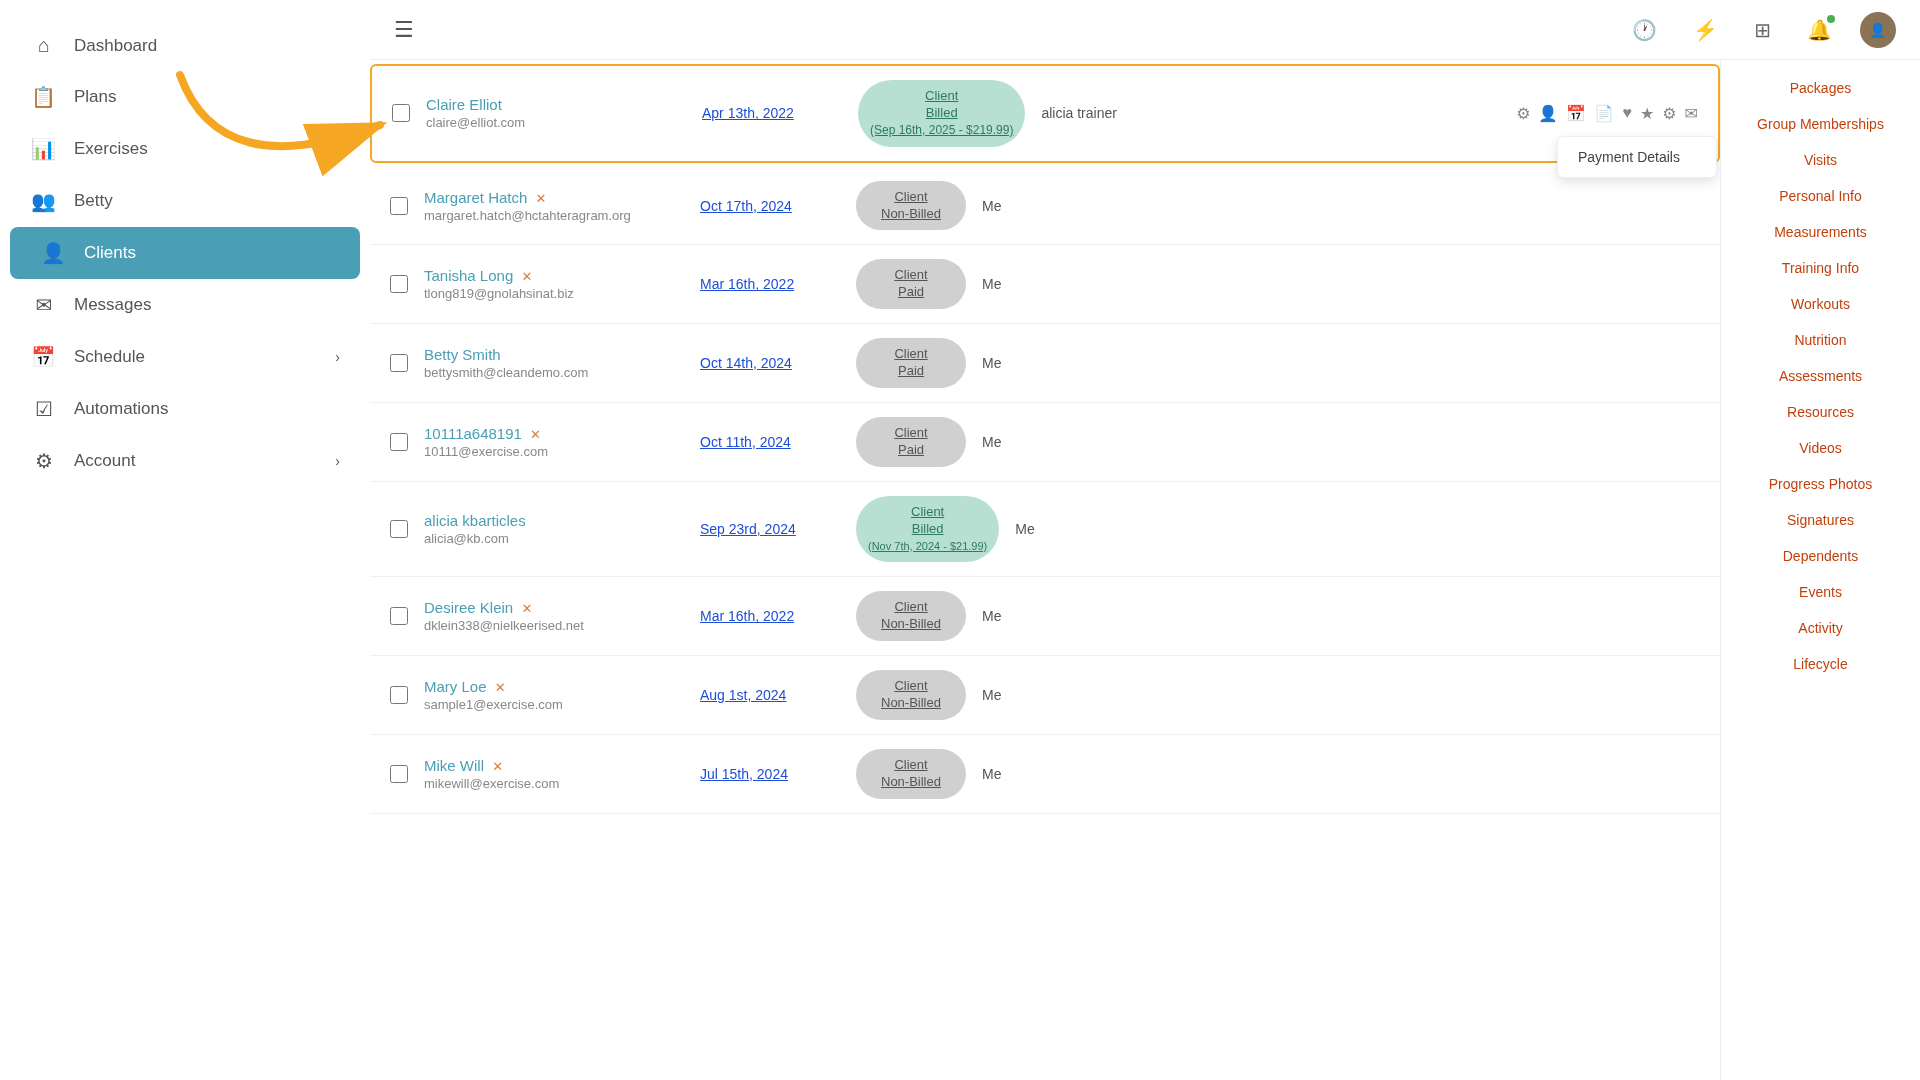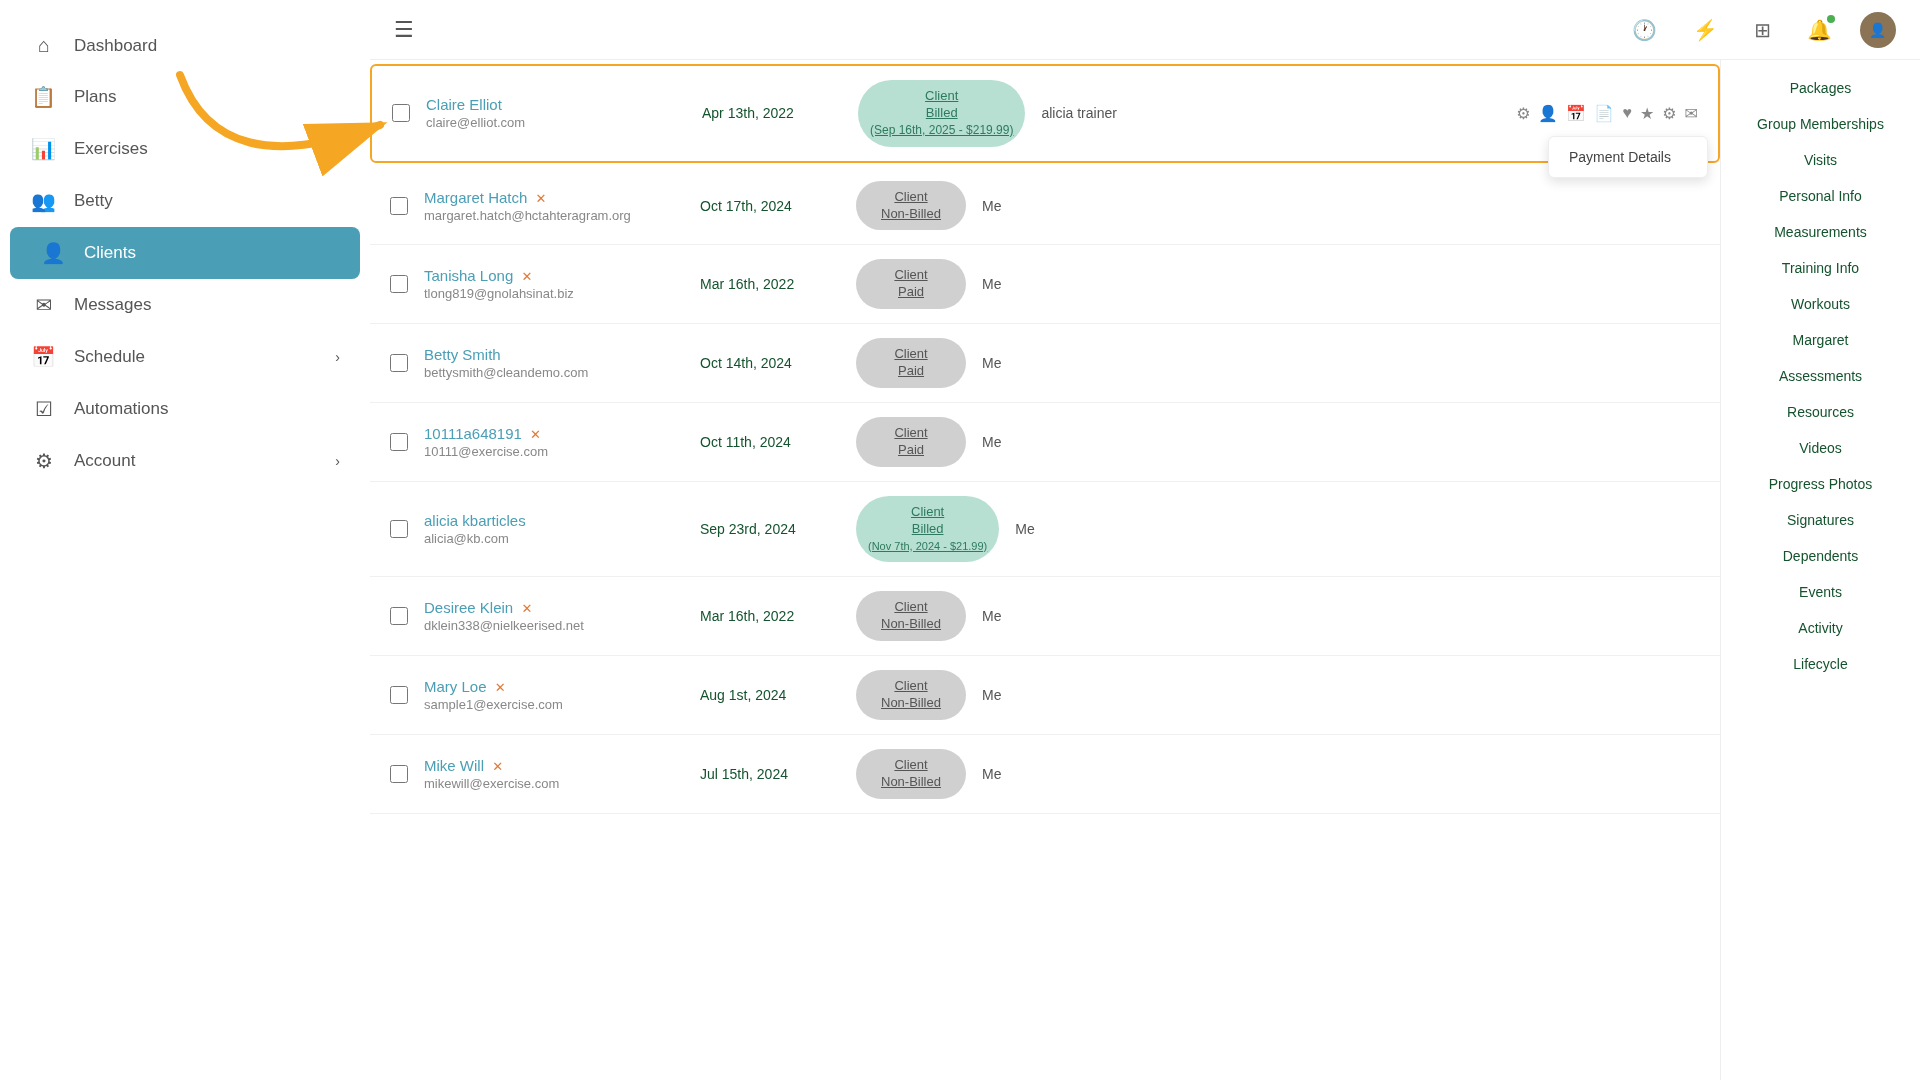--- a/index.html
+++ b/index.html
@@ -120,21 +120,21 @@
       flex-shrink: 0;
       cursor: pointer;
       background: #fff;
     }
 
     .client-info { min-width: 260px; flex-shrink: 0; }
     .client-name { color: #4a9eb5; font-size: 15px; font-weight: 500; cursor: pointer; }
     .client-email { color: #888; font-size: 13px; margin-top: 2px; }
     .client-icon { font-size: 13px; color: #e07b39; margin-left: 4px; }
 
-    .client-date { color: #14532d; font-size: 14px; min-width: 140px; flex-shrink: 0; }
+    .client-date { color: #1d4ed8; font-size: 14px; min-width: 140px; flex-shrink: 0; text-decoration: underline; }
 
     .status-badge {
       min-width: 110px;
       text-align: center;
       border-radius: 50px;
       padding: 8px 12px;
       font-size: 13px;
       font-weight: 500;
       flex-shrink: 0;
       line-height: 1.3;
@@ -163,21 +163,21 @@
     }
     .action-icon {
       font-size: 16px;
       cursor: pointer;
       color: #888;
     }
 
     
     .payment-dropdown {
       position: absolute;
-      right: 10px;
+      right: 1px;
       top: 70px;
       background: #fff;
       border: 1px solid #eee;
       border-radius: 6px;
       box-shadow: 0 4px 12px rgba(0,0,0,0.12);
       z-index: 200;
       min-width: 160px;
     }
     .payment-dropdown-item {
       padding: 12px 20px;
@@ -191,21 +191,21 @@
       width: 200px;
       background: #fff;
       border-left: 1px solid #eee;
       overflow-y: auto;
       padding: 10px 0;
       flex-shrink: 0;
     }
     .right-sidebar-item {
       padding: 10px 20px;
       font-size: 14px;
-      color: #14532d;
+      color: #c2410c;
       cursor: pointer;
       text-align: center;
     }
   </style>
 </head>
 <body>
 
 <div class="sidebar">
   <div class="sidebar-item">
     <span class="icon">⌂</span>
@@ -384,21 +384,21 @@
     </div>
 
     <div class="right-sidebar">
       <div class="right-sidebar-item">Packages</div>
       <div class="right-sidebar-item">Group Memberships</div>
       <div class="right-sidebar-item">Visits</div>
       <div class="right-sidebar-item">Personal Info</div>
       <div class="right-sidebar-item">Measurements</div>
       <div class="right-sidebar-item">Training Info</div>
       <div class="right-sidebar-item">Workouts</div>
-      <div class="right-sidebar-item">Margaret</div>
+      <div class="right-sidebar-item">Nutrition</div>
       <div class="right-sidebar-item">Assessments</div>
       <div class="right-sidebar-item">Resources</div>
       <div class="right-sidebar-item">Videos</div>
       <div class="right-sidebar-item">Progress Photos</div>
       <div class="right-sidebar-item">Signatures</div>
       <div class="right-sidebar-item">Dependents</div>
       <div class="right-sidebar-item">Events</div>
       <div class="right-sidebar-item">Activity</div>
       <div class="right-sidebar-item">Lifecycle</div>
     </div>

